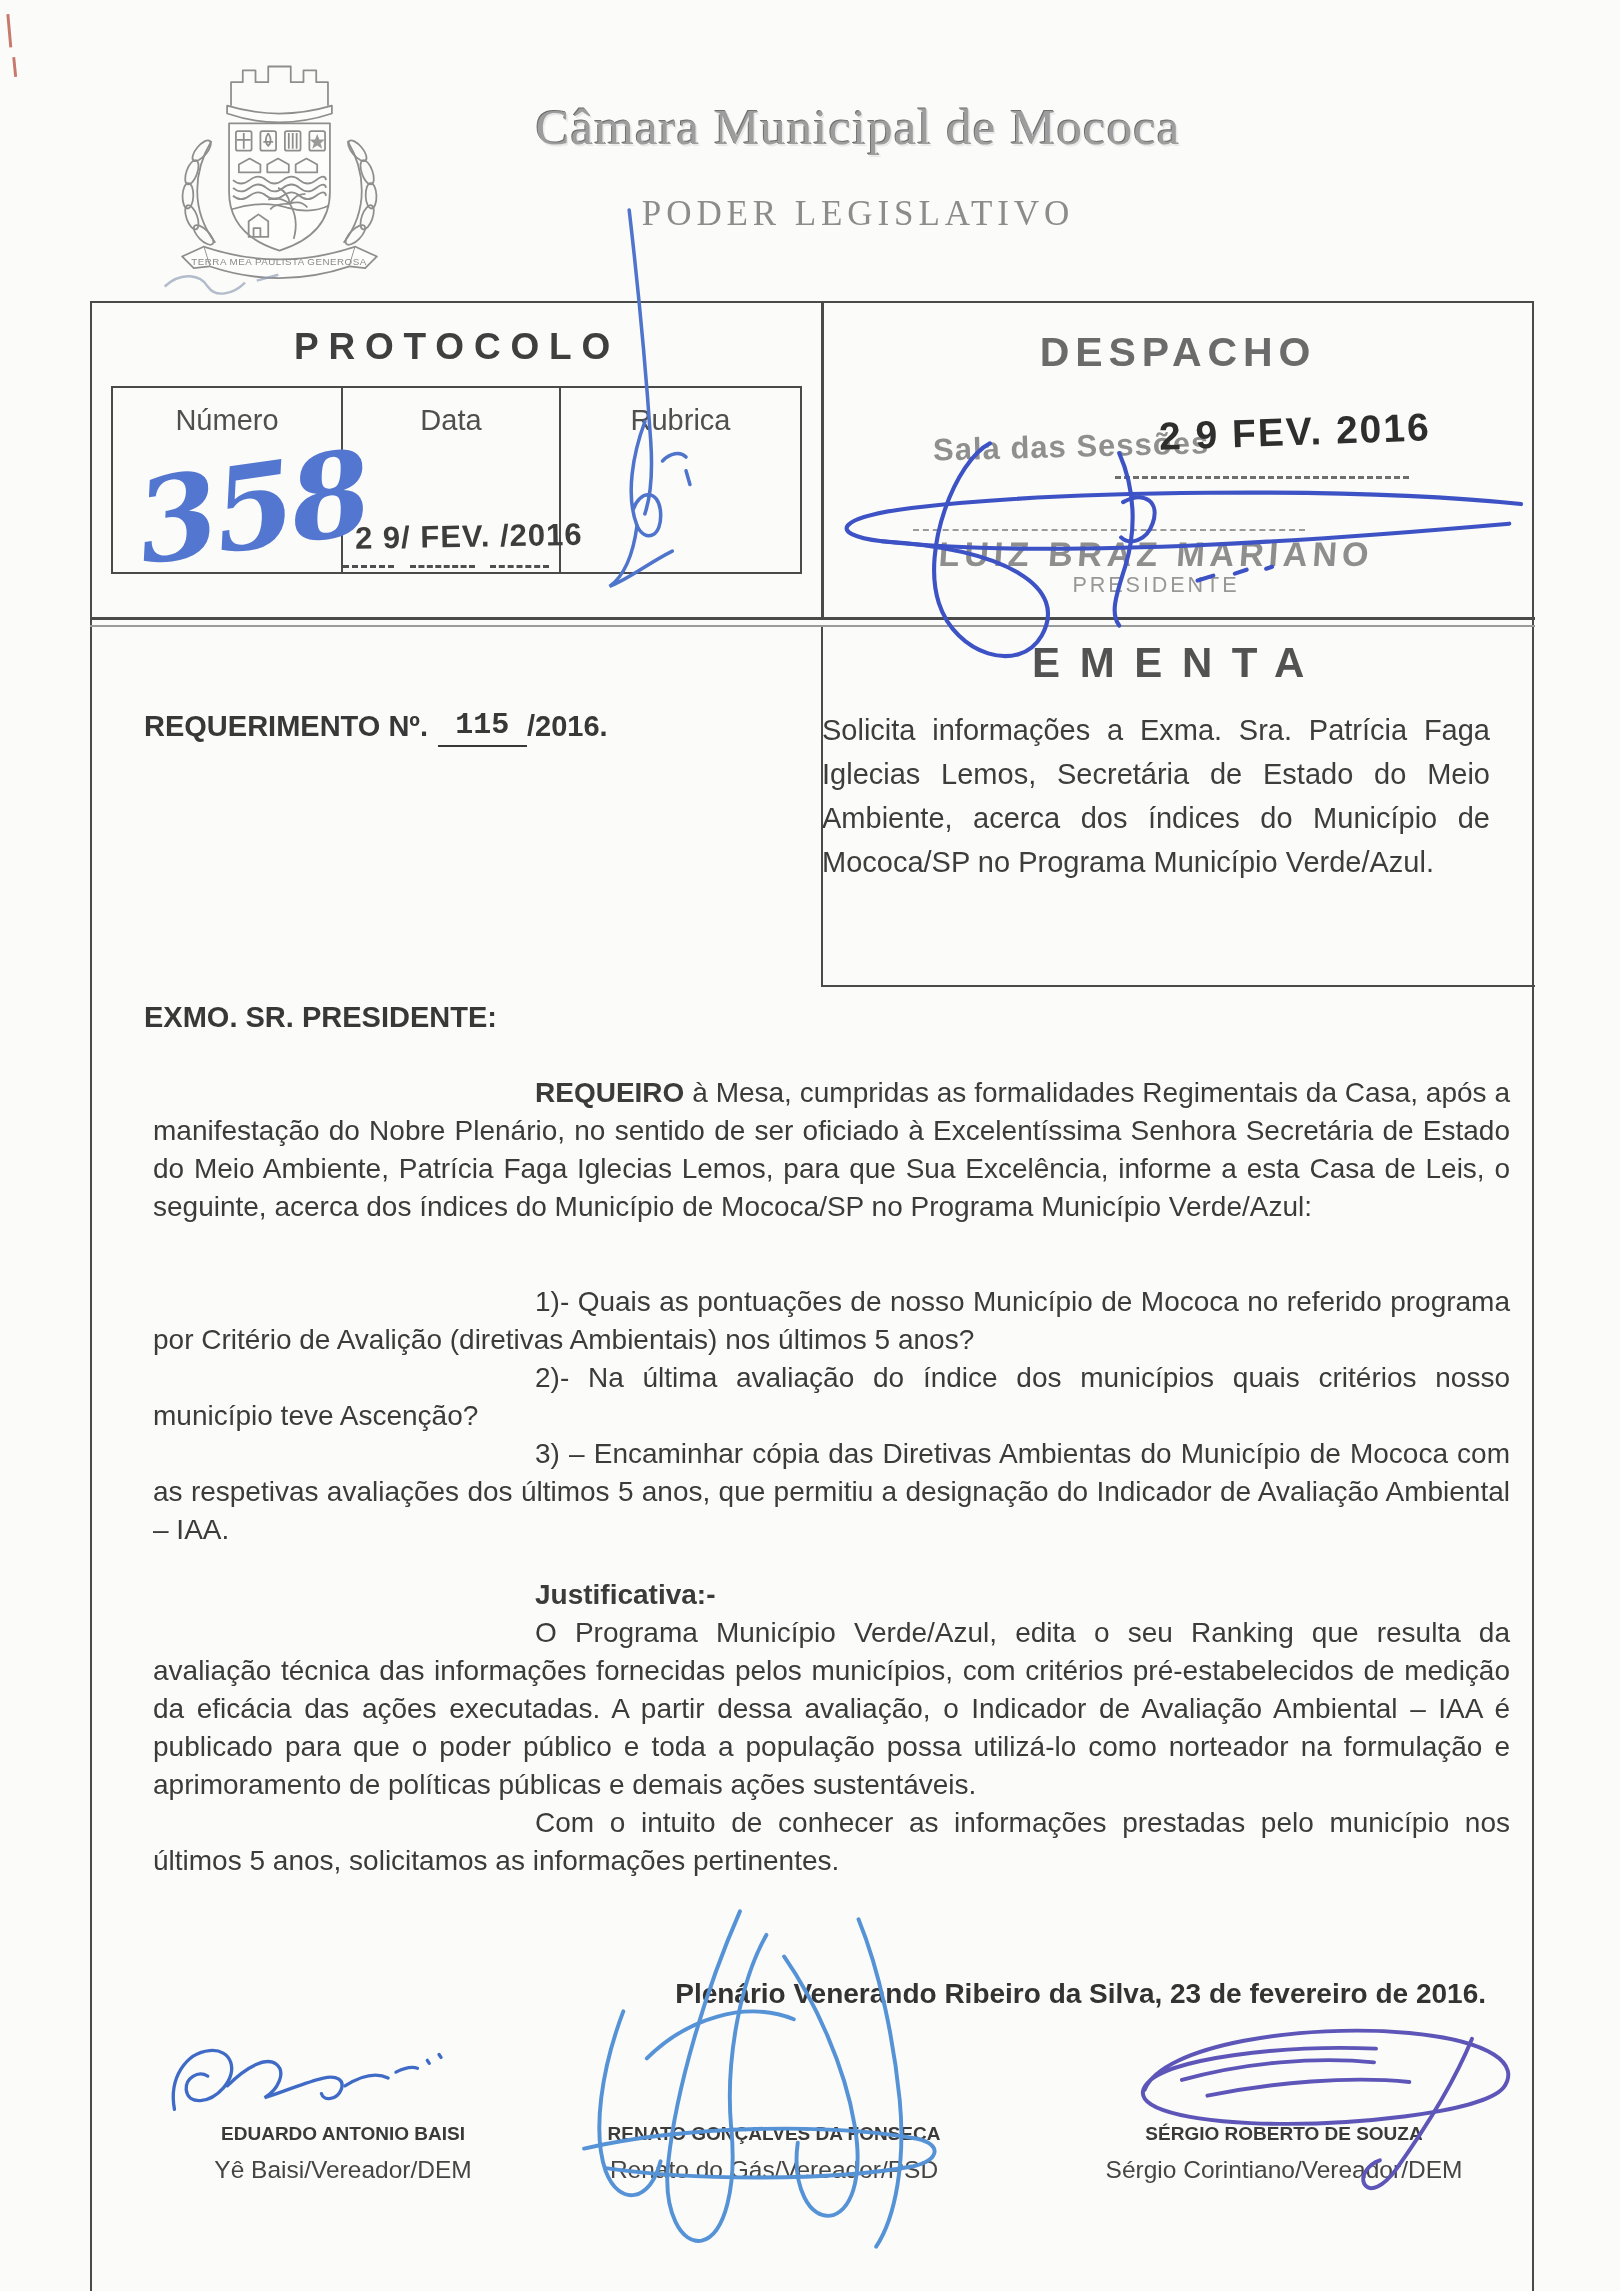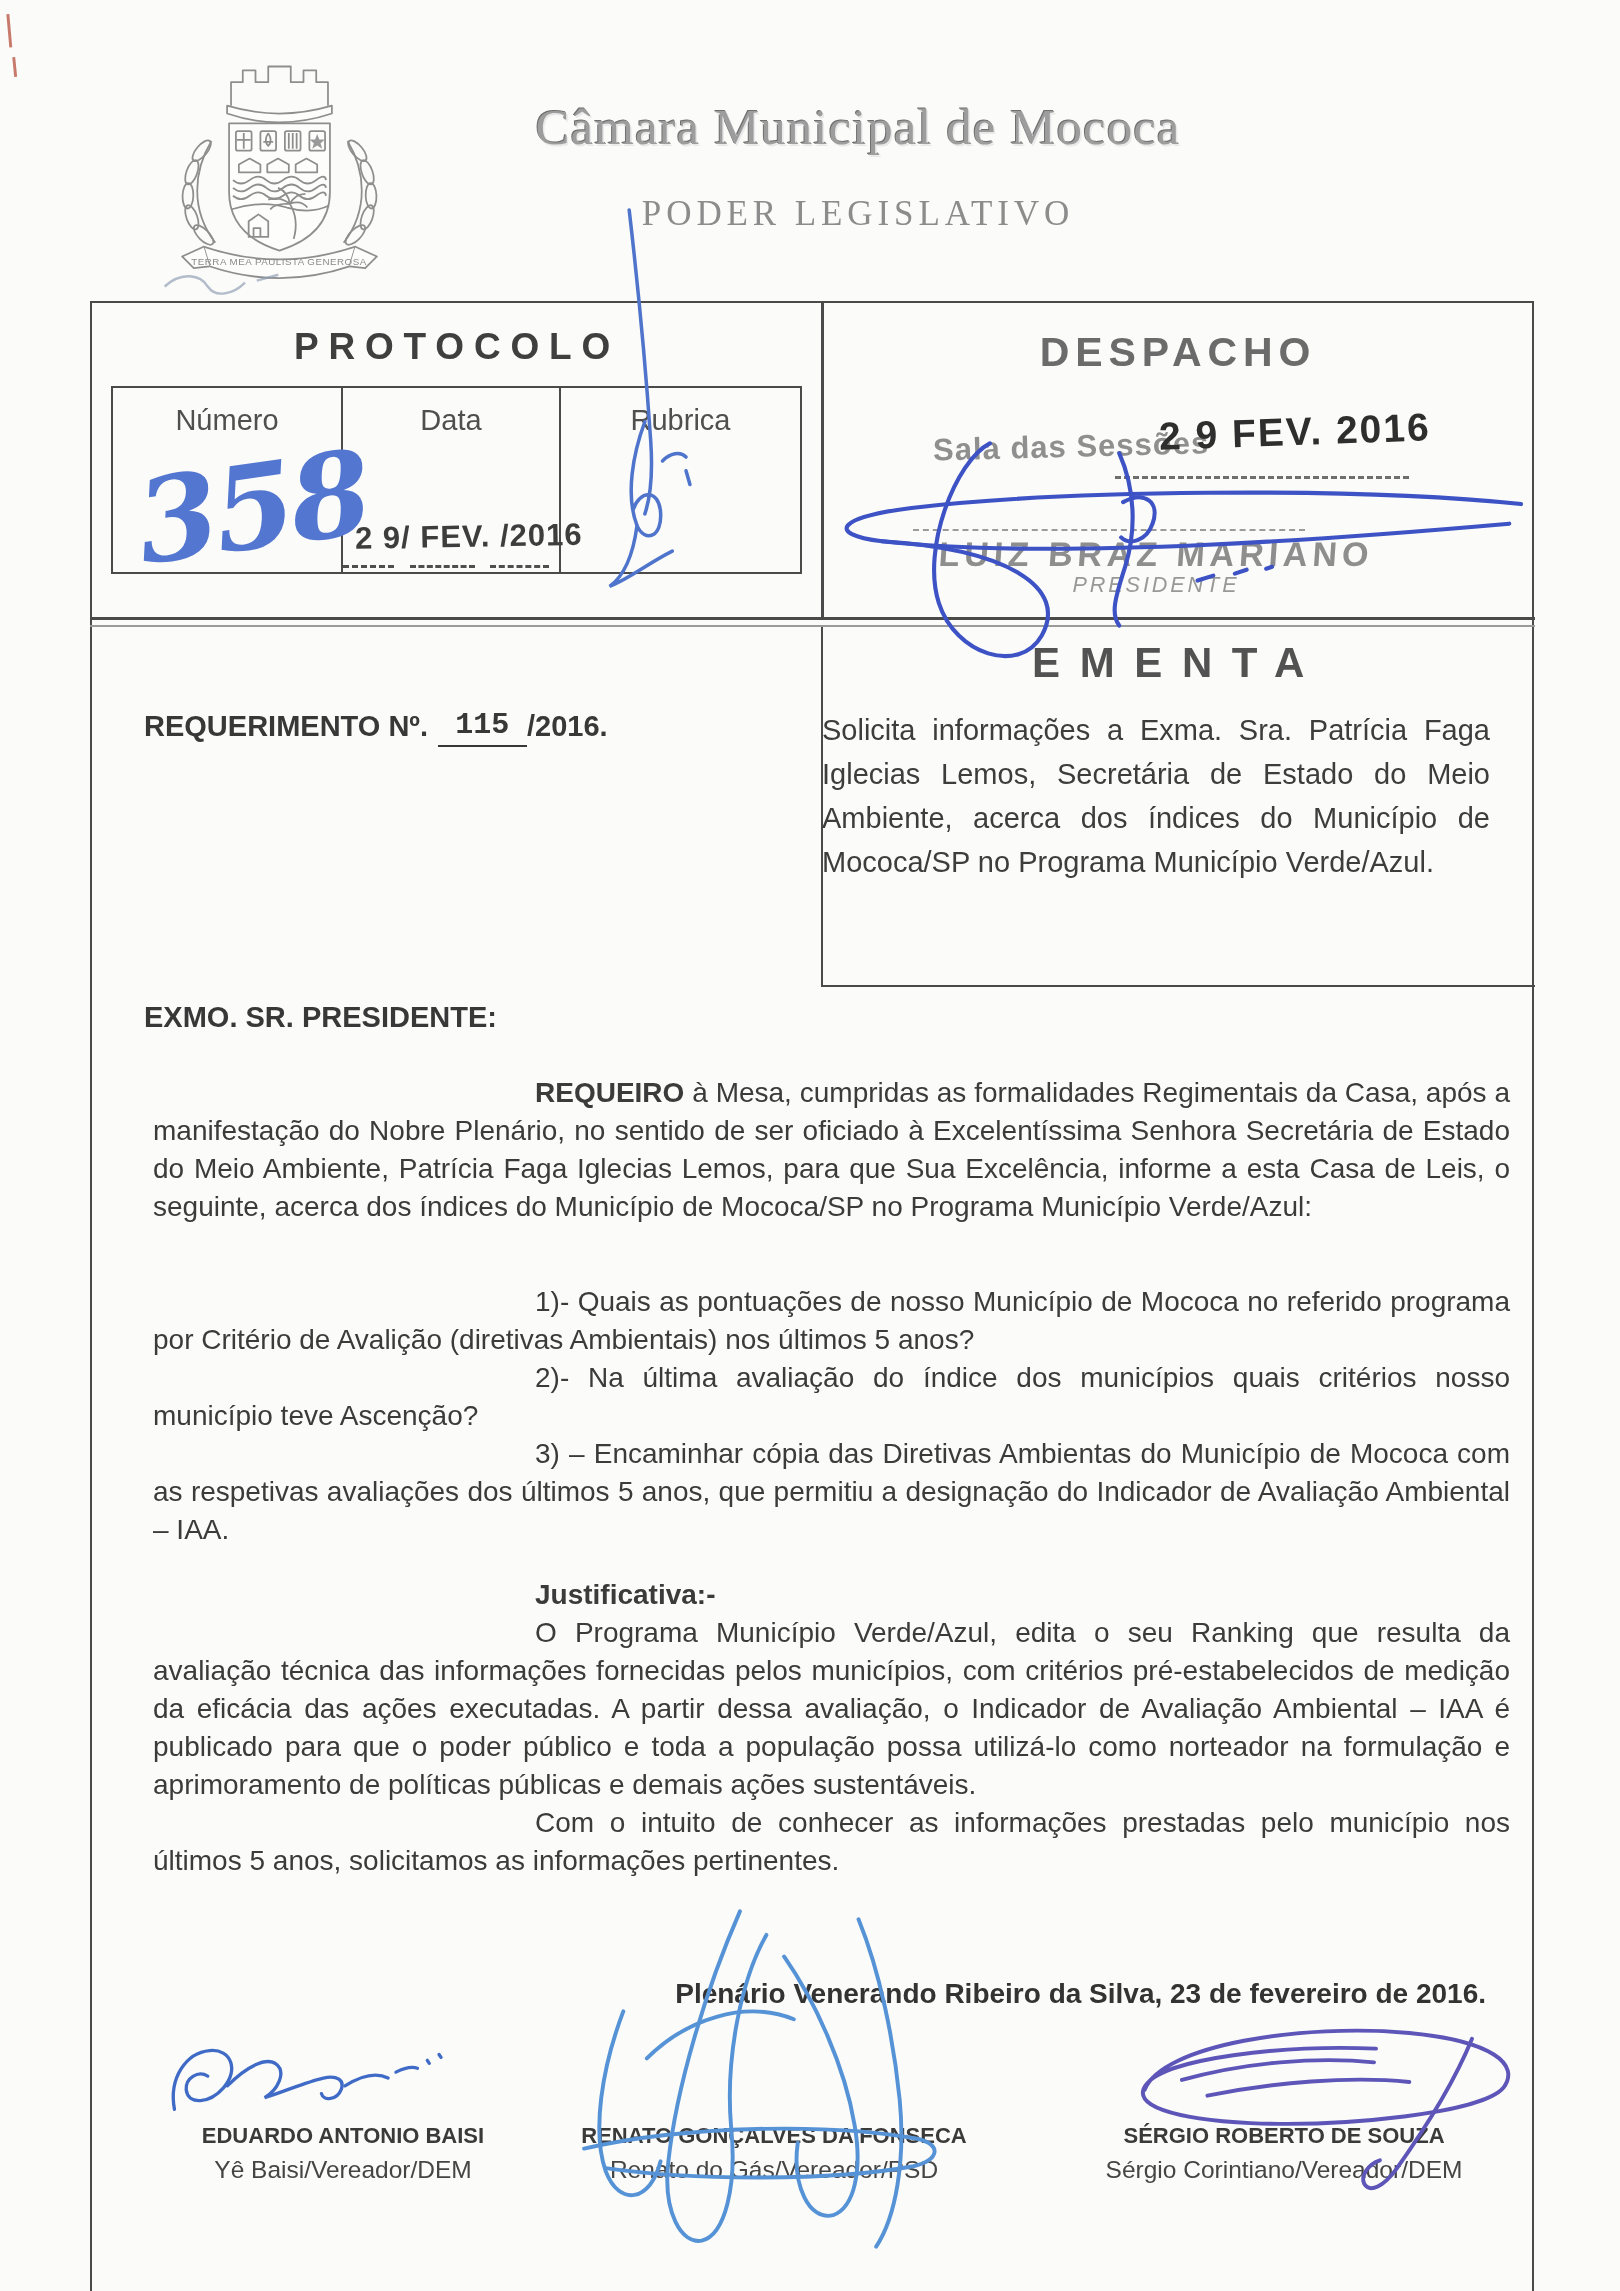--- a/index.html
+++ b/index.html
@@ -44,21 +44,21 @@
   .aprovado-stamp{left:823px;top:361px;width:710px;text-align:center;font-size:59px;font-weight:bold;
     letter-spacing:15.7px;color:#8f8f8f;}
   .sala-label{left:933px;top:429px;font-size:31px;font-weight:bold;color:#8f8f8f;letter-spacing:1px;
     transform:rotate(-1.5deg);}
   .desp-date{left:1159px;top:410px;font-size:39px;font-weight:bold;color:#2e2e2e;letter-spacing:2px;
     transform:rotate(-2deg);white-space:nowrap;}
   .desp-dash1{left:1115px;top:476px;width:294px;border-top:3.4px dashed #6f6f6f;}
   .desp-dash2{left:913px;top:529px;width:392px;border-top:2.9px dashed #9b9b9b;}
   .luiz-name{left:921px;top:535px;width:470px;text-align:center;font-size:34px;font-weight:600;
     color:#8e8e8e;letter-spacing:4.9px;transform:skewX(-4deg);white-space:nowrap;}
-  .luiz-role{left:921px;top:572px;width:470px;text-align:center;font-size:21.6px;color:#989898;letter-spacing:2.9px;font-style:italic;}
+  .luiz-role{left:921px;top:572px;width:470px;text-align:center;font-size:21.6px;color:#989898;letter-spacing:2.9px;}
 
   
   .req-line{left:144px;top:710px;font-size:29px;font-weight:bold;color:#383838;display:flex;align-items:baseline;}
   .req-number{font-family:"Liberation Mono","DejaVu Sans Mono",monospace;font-size:30px;
     border-bottom:2.9px solid #383838;padding:0 17.6px 2.9px;margin-left:9.8px;position:relative;top:-2.9px;}
   .ementa-title{left:823px;top:639px;width:710px;text-align:center;font-size:42px;font-weight:bold;
     letter-spacing:19.6px;color:#525252;}
   .ementa-text{left:822px;top:708px;width:668px;font-size:29px;line-height:44px;text-align:justify;color:#3d3d3d;}
 
   .salutation{left:144px;top:988px;font-size:29px;font-weight:bold;color:#383838;margin-top:13px;}
@@ -66,21 +66,21 @@
   
   .body-text{left:153px;top:1074px;width:1357px;font-size:28px;line-height:38px;
     text-align:justify;color:#3b3b3b;}
   .body-text p{margin:0;text-indent:382px;}
   .p1{margin-bottom:57px !important;}
   .just-title{margin-top:27.4px !important;font-weight:bold;}
 
   .dateline{left:153px;top:1978px;width:1333px;text-align:right;font-weight:bold;font-size:28px;color:#333;}
 
   
-  .sig-name{position:absolute;top:2123px;text-align:center;font-weight:bold;font-size:22px;color:#3a3a3a;white-space:nowrap;}
+  .sig-name{position:absolute;top:2123px;text-align:center;font-weight:bold;font-size:19px;color:#3a3a3a;white-space:nowrap;}
   .sig-sub{position:absolute;top:2156px;text-align:center;font-size:24.5px;color:#454545;white-space:nowrap;}
   .sn1{left:137px;width:412px;} .sn2{left:524px;width:500px;} .sn3{left:1029px;width:510px;}
 
   .ink{left:0;top:0;pointer-events:none;}
 </style>
 </head>
 <body>
 
 <div class="page">
 

